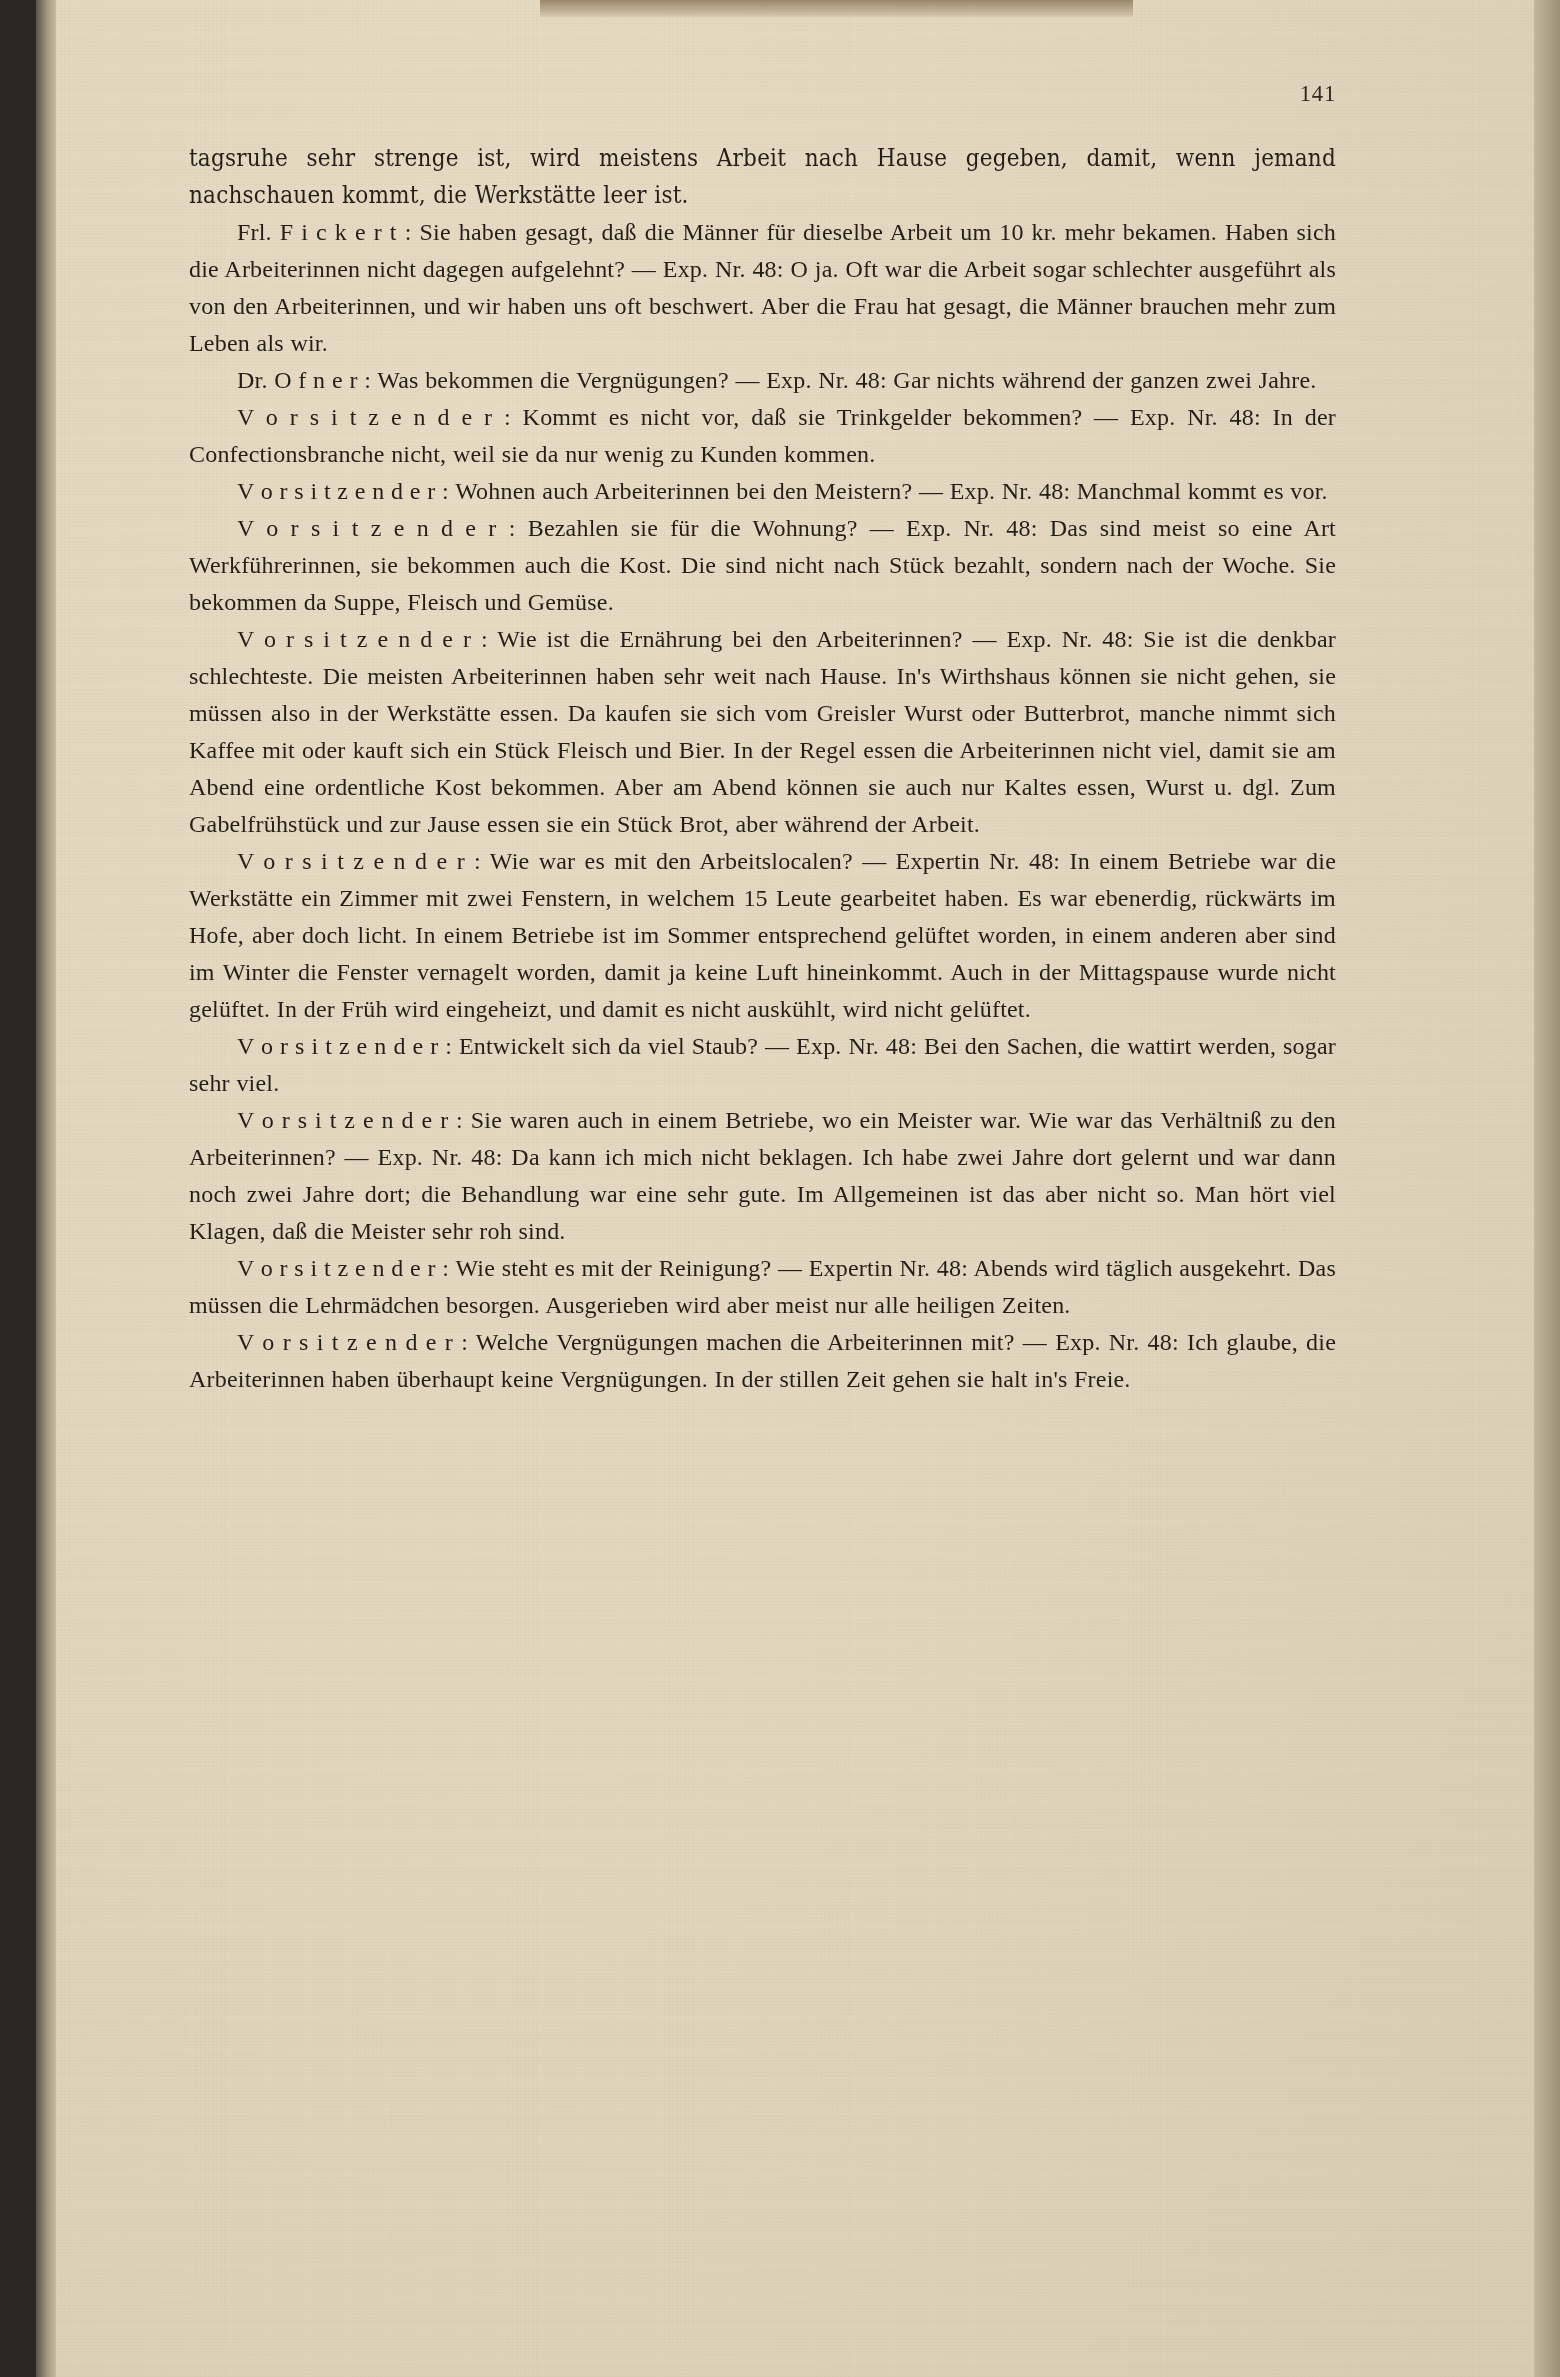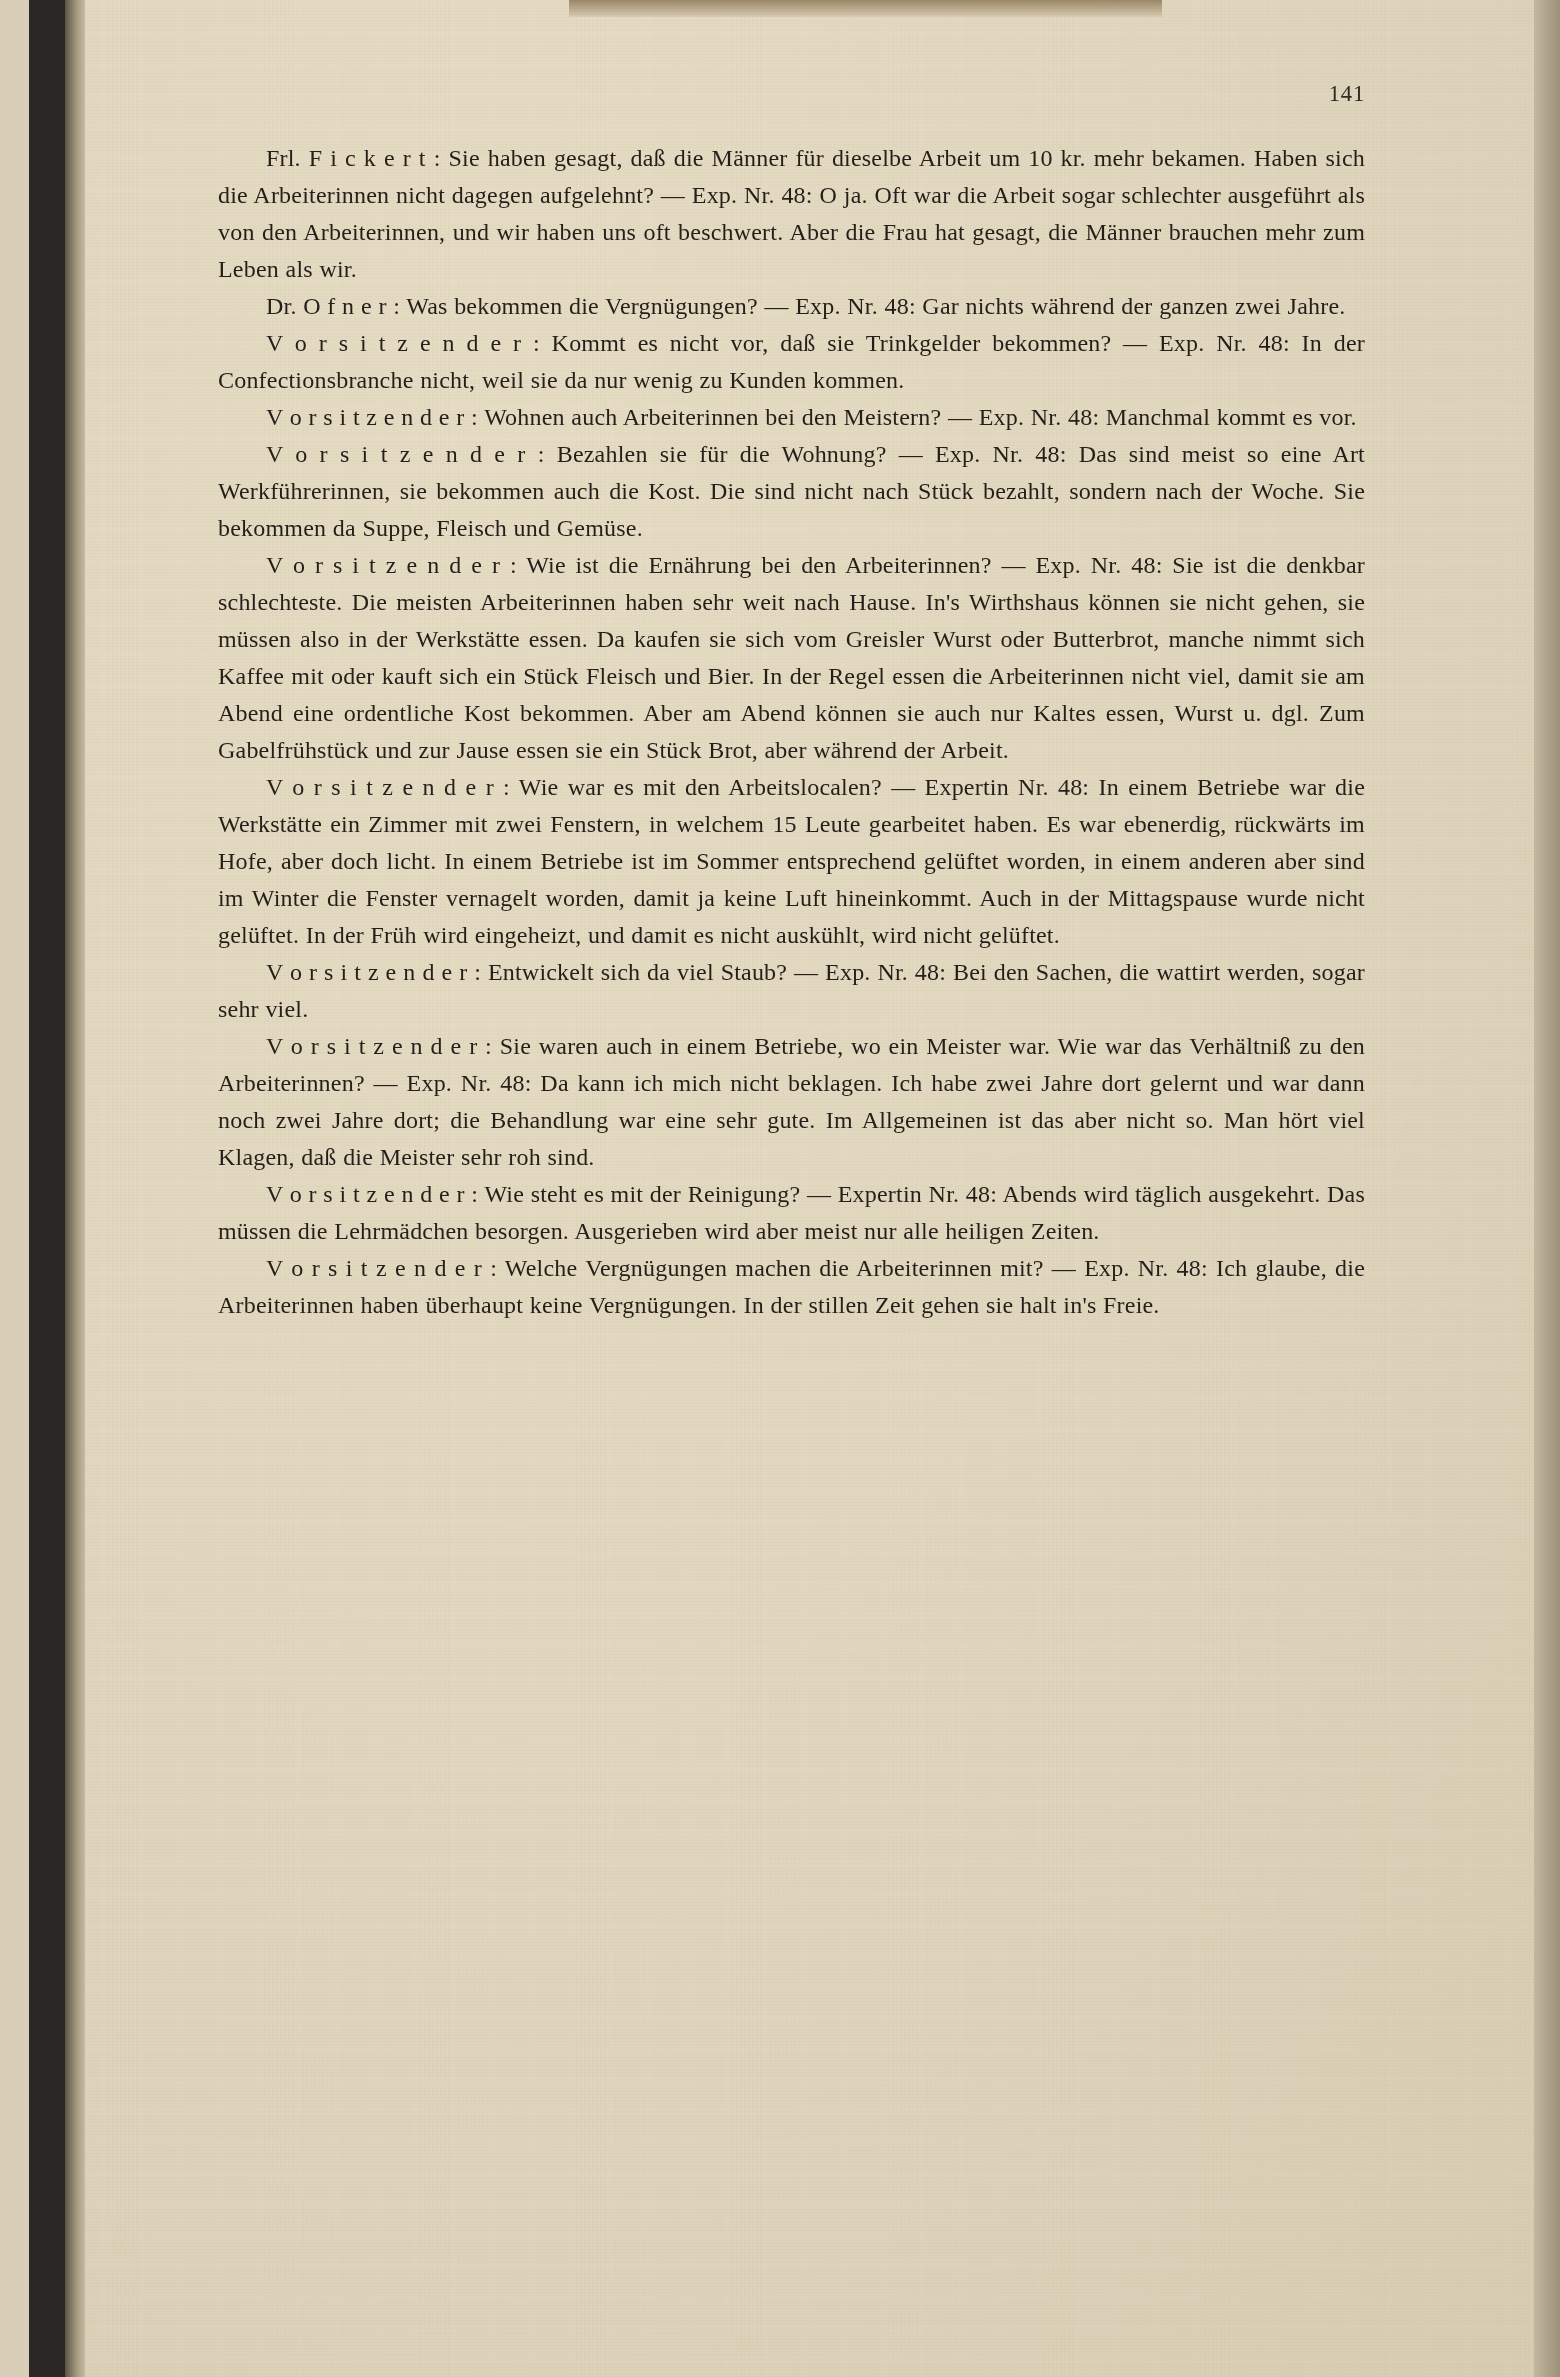--- a/index.html
+++ b/index.html
@@ -11,21 +11,20 @@
     height: 2377px;
     background: #d9cfb8;
     font-family: "DejaVu Serif", serif;
     overflow: hidden;
   }
   
   .scan {
     position: absolute;
     inset: 0;
     background: #5eead4;
-    margin-left: 29px;
   }
   .edge-dark {
     position: absolute;
     left: 0; top: 0;
     width: 36px; height: 100%;
     background: #2b2724;
   }
   .edge-shadow {
     position: absolute;
     left: 36px; top: 0;
@@ -102,20 +101,21 @@
   <div class="edge-shadow"></div>
   <div class="edge-right"></div>
 
   <div class="page">
     <div class="top-strip"></div>
     <div class="paper-tex"></div>
 
     <div class="content">
       <div class="folio">141</div>
 
+      <p class="fraktur noind">tagsruhe sehr strenge ist, wird meistens Arbeit nach Hause gegeben, damit, wenn jemand nachschauen kommt, die Werkstätte leer ist.</p>
       <p class="fraktur ind">Frl. F i c k e r t : Sie haben gesagt, daß die Männer für dieselbe Arbeit um 10 kr. mehr bekamen. Haben sich die Arbeiterinnen nicht dagegen aufgelehnt? — Exp. Nr. 48: O ja. Oft war die Arbeit sogar schlechter ausgeführt als von den Arbeiterinnen, und wir haben uns oft beschwert. Aber die Frau hat gesagt, die Männer brauchen mehr zum Leben als wir.</p>
       <p class="fraktur ind">Dr. O f n e r : Was bekommen die Vergnügungen? — Exp. Nr. 48: Gar nichts während der ganzen zwei Jahre.</p>
       <p class="fraktur ind">V o r s i t z e n d e r : Kommt es nicht vor, daß sie Trinkgelder bekommen? — Exp. Nr. 48: In der Confectionsbranche nicht, weil sie da nur wenig zu Kunden kommen.</p>
       <p class="fraktur ind">V o r s i t z e n d e r : Wohnen auch Arbeiterinnen bei den Meistern? — Exp. Nr. 48: Manchmal kommt es vor.</p>
       <p class="fraktur ind">V o r s i t z e n d e r : Bezahlen sie für die Wohnung? — Exp. Nr. 48: Das sind meist so eine Art Werkführerinnen, sie bekommen auch die Kost. Die sind nicht nach Stück bezahlt, sondern nach der Woche. Sie bekommen da Suppe, Fleisch und Gemüse.</p>
       <p class="fraktur ind">V o r s i t z e n d e r : Wie ist die Ernährung bei den Arbeiterinnen? — Exp. Nr. 48: Sie ist die denkbar schlechteste. Die meisten Arbeiterinnen haben sehr weit nach Hause. In's Wirthshaus können sie nicht gehen, sie müssen also in der Werkstätte essen. Da kaufen sie sich vom Greisler Wurst oder Butterbrot, manche nimmt sich Kaffee mit oder kauft sich ein Stück Fleisch und Bier. In der Regel essen die Arbeiterinnen nicht viel, damit sie am Abend eine ordentliche Kost bekommen. Aber am Abend können sie auch nur Kaltes essen, Wurst u. dgl. Zum Gabelfrühstück und zur Jause essen sie ein Stück Brot, aber während der Arbeit.</p>
       <p class="fraktur ind">V o r s i t z e n d e r : Wie war es mit den Arbeitslocalen? — Expertin Nr. 48: In einem Betriebe war die Werkstätte ein Zimmer mit zwei Fenstern, in welchem 15 Leute gearbeitet haben. Es war ebenerdig, rückwärts im Hofe, aber doch licht. In einem Betriebe ist im Sommer entsprechend gelüftet worden, in einem anderen aber sind im Winter die Fenster vernagelt worden, damit ja keine Luft hineinkommt. Auch in der Mittagspause wurde nicht gelüftet. In der Früh wird eingeheizt, und damit es nicht auskühlt, wird nicht gelüftet.</p>
       <p class="fraktur ind">V o r s i t z e n d e r : Entwickelt sich da viel Staub? — Exp. Nr. 48: Bei den Sachen, die wattirt werden, sogar sehr viel.</p>
       <p class="fraktur ind">V o r s i t z e n d e r : Sie waren auch in einem Betriebe, wo ein Meister war. Wie war das Verhältniß zu den Arbeiterinnen? — Exp. Nr. 48: Da kann ich mich nicht beklagen. Ich habe zwei Jahre dort gelernt und war dann noch zwei Jahre dort; die Behandlung war eine sehr gute. Im Allgemeinen ist das aber nicht so. Man hört viel Klagen, daß die Meister sehr roh sind.</p>
       <p class="fraktur ind">V o r s i t z e n d e r : Wie steht es mit der Reinigung? — Expertin Nr. 48: Abends wird täglich ausgekehrt. Das müssen die Lehrmädchen besorgen. Ausgerieben wird aber meist nur alle heiligen Zeiten.</p>

